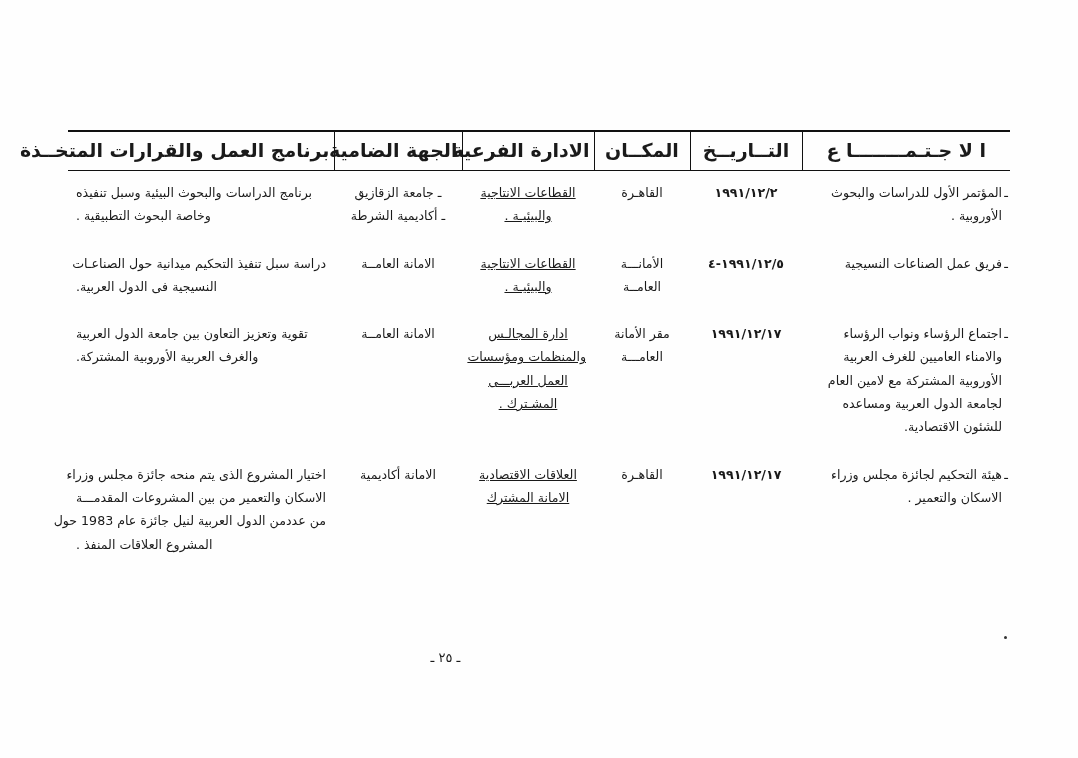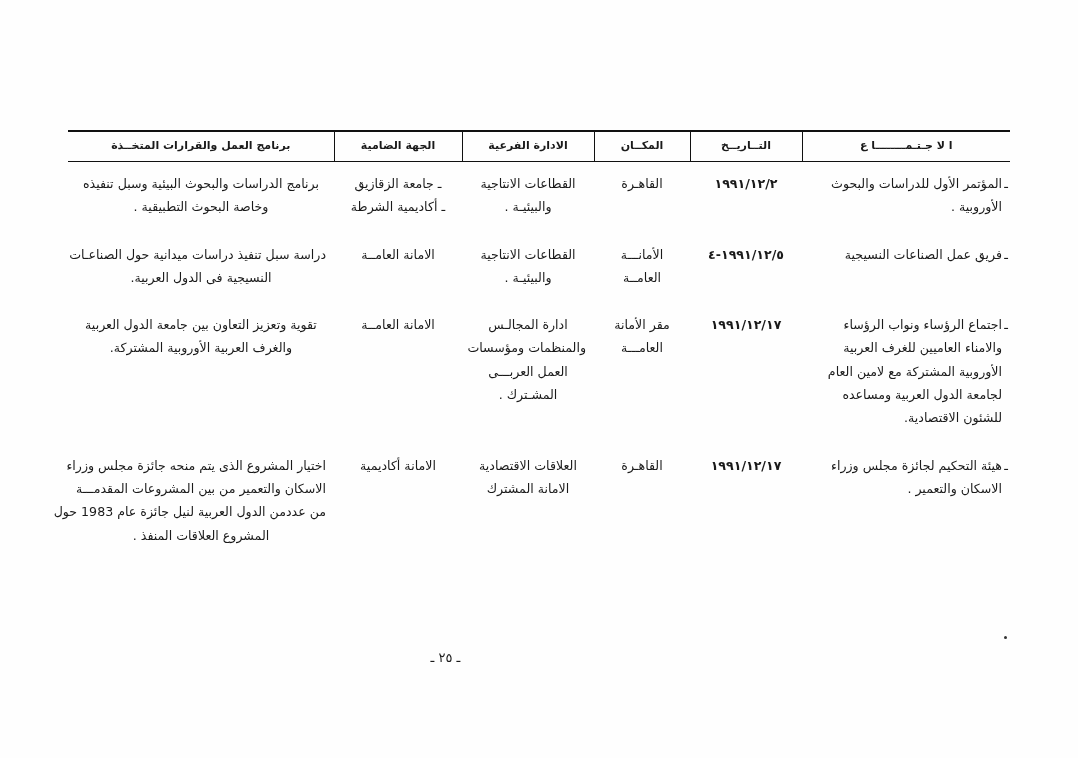--- a/index.html
+++ b/index.html
@@ -33,21 +33,21 @@
     direction: rtl;
   }
   table.doc-table col.c-meeting   { width: 208px; }
   table.doc-table col.c-date      { width: 112px; }
   table.doc-table col.c-place     { width: 96px; }
   table.doc-table col.c-subadmin  { width: 132px; }
   table.doc-table col.c-host      { width: 128px; }
   table.doc-table col.c-program   { width: 266px; }
 
   table.doc-table thead th {
-    font-size: 11px;
+    font-size: 19px;
     font-weight: bold;
     text-align: center;
     padding: 7px 4px 9px 4px;
     border-top: 2.2px solid #111;
     border-bottom: 1.4px solid #111;
     letter-spacing: 0.5px;
     white-space: nowrap;
   }
   table.doc-table tbody td {
     font-size: 12.6px;
@@ -84,23 +84,23 @@
     text-align: right;
     padding-right: 18px;
     position: relative;
   }
   .meeting-cell .dash {
     position: absolute;
     right: 2px;
     top: 10px;
     font-size: 12.6px;
   }
-  .prog-cell { text-align: center; }
+  .prog-cell { text-align: left; }
   .host-cell { text-align: center; margin-top: 34px; }
-  .sub-cell  { text-align: center; }
+  .sub-cell  { text-align: center; text-decoration: underline; }
   .place-cell{ text-align: center; }
   .date-cell { text-align: center; white-space: nowrap; font-weight: bold; }
 
   .spacer-row td {
     height: 120px;
     padding: 0;
   }
   .page-number {
     position: absolute;
     top: 650px;
@@ -209,21 +209,21 @@
               <span class="ln">والبيئيـة .</span>
             </span>
           </td>
           <td class="host-cell">
             <span class="cell-lines ctr">
               <span class="ln">الامانة العامــة</span>
             </span>
           </td>
           <td class="prog-cell">
             <span class="cell-lines">
-              <span class="ln">دراسة سبل تنفيذ دراسات ميدانية حول الصناعـات</span>
+              <span class="ln">دراسة سبل تنفيذ التحكيم ميدانية حول الصناعـات</span>
               <span class="ln">النسيجية فى الدول العربية.</span>
             </span>
           </td>
         </tr>
 
         <tr>
           <td class="meeting-cell">
             <span class="dash">ـ</span>
             <span class="cell-lines">
               <span class="ln">اجتماع الرؤساء ونواب الرؤساء</span>

